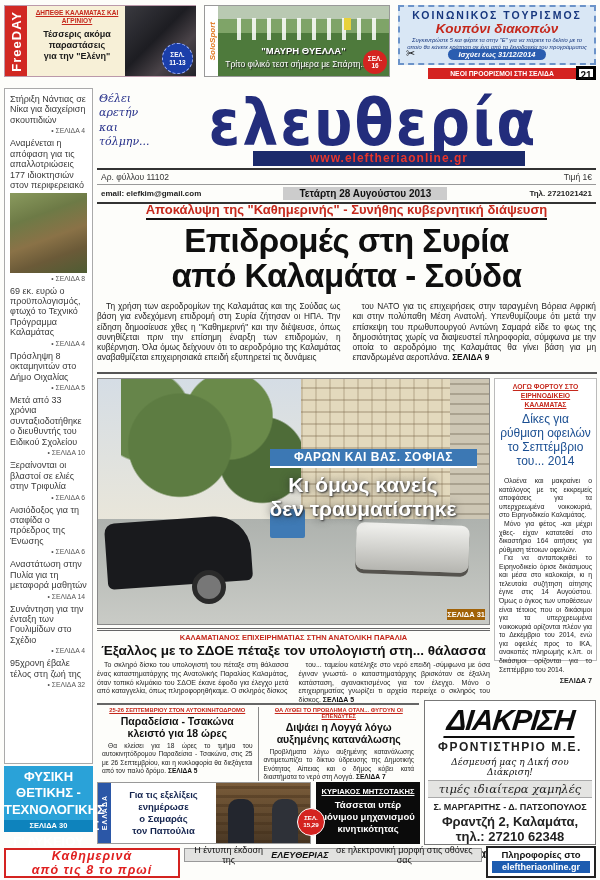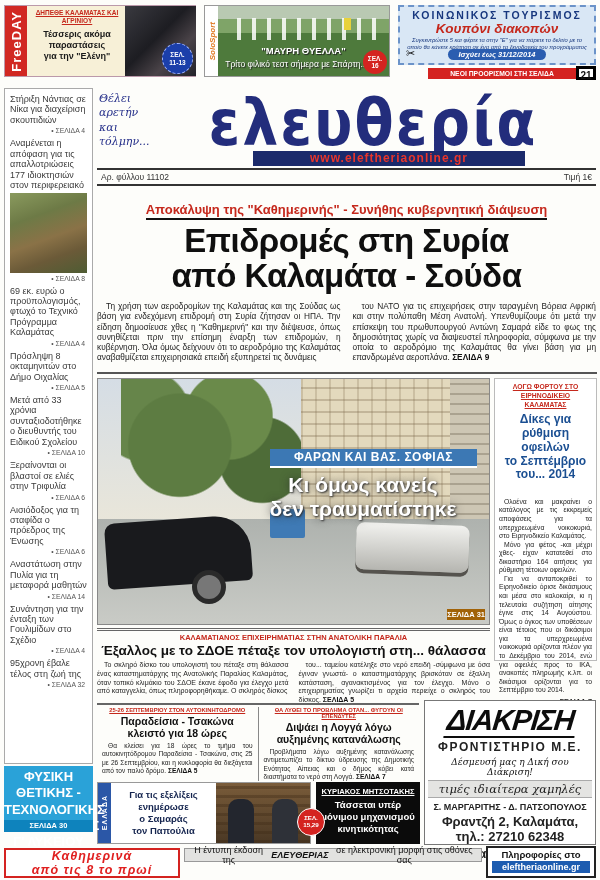--- a/index.html
+++ b/index.html
@@ -90,21 +90,21 @@
   .ph-van { position:absolute; right:5%; bottom:22%; width:29%; height:19%; background:linear-gradient(#f2f2ef,#b5b5b0); border-radius:8px; transform:rotate(2deg); box-shadow:0 4px 0 #55534e; }
   .ph-dumpster { position:absolute; left:44%; bottom:35%; width:9%; height:12%; background:#3f7ab5; border-radius:2px; }
   .ph-kicker { position:absolute; right:12px; top:70px; background:#3c78b4; color:#fff; font-weight:bold; font-size:12px; padding:1px 24px 2px; border-bottom:2px solid #fff; letter-spacing:.5px; }
   .ph-title { position:absolute; right:6px; top:94px; width:240px; text-align:center; color:#fff; font-weight:bold; font-size:21px; line-height:1.15;
     text-shadow:1px 1px 2px #333, 0 0 8px rgba(40,40,40,.7); }
   .ph-page { position:absolute; right:4px; bottom:4px; background:#a16207; color:#fff; font-weight:bold; font-size:7.5px; padding:1px 0; }
 
   
   .court { left:494px; top:378px; width:103px; height:283px; border:1px solid #bbb; background:#fff; padding:4px 4px; }
   .ct-kicker { color:#c5281c; font-weight:bold; font-size:6.8px; text-align:center; text-decoration:underline; line-height:1.3; }
-  .ct-head { color:#1b4f92; font-weight:bold; font-size:12px; text-align:center; line-height:1.14; margin:4px 0 16px; }
+  .ct-head { color:#1b4f92; font-weight:normal; font-size:12px; text-align:center; line-height:1.14; margin:4px 0 9px; }
   .ct-body p { font-size:6.8px; line-height:1.26; text-align:justify; text-indent:5px; color:#222; }
   .ct-page { font-size:7.2px; font-weight:bold; text-align:right; margin-top:2px; }
 
   
   .sep2 { left:97px; top:628px; width:393px; border-top:3px double #666; }
   .sdoe { left:97px; top:633px; width:393px; }
   .sd-kicker { color:#c5281c; font-weight:bold; font-size:7.5px; text-align:center; }
   .sd-head { font-weight:bold; font-size:13.5px; text-align:center; color:#101010; margin-top:1px; white-space:nowrap; }
   .sd-body { display:flex; gap:10px; margin-top:3px; }
   .sd-body p { flex:1; font-size:7px; line-height:1.25; text-align:justify; color:#222; text-indent:7px; }
@@ -202,20 +202,25 @@
 
   <div class="abs motto nw">Θέλει
 αρετήν
 και τόλμην...</div>
   <div class="abs logo">ελευθερία</div>
   <div class="abs urlbar">www.eleftheriaonline.gr</div>
   <div class="abs mast-rows">
     <div class="mast-row">
       <span class="m-issue">Αρ. φύλλου 11102</span>
       <span class="m-price">Τιμή 1€</span>
+    </div>
+    <div class="mast-row">
+      <span class="m-email">email: elefkim@gmail.com</span>
+      <span class="m-date">Τετάρτη 28 Αυγούστου 2013</span>
+      <span class="m-phone">Τηλ. 2721021421</span>
     </div>
   </div>
 
   <div class="abs sidebar">
     <div class="sb-item">
       <div class="sb-text">Στήριξη Νάντιας σε Νίκα για διαχείριση σκουπιδιών</div>
       <div class="sb-page">• ΣΕΛΙΔΑ 4</div>
     </div>
     <div class="sb-item">
       <div class="sb-text">Αναμένεται η απόφαση για τις απαλλοτριώσεις 177 ιδιοκτησιών στον περιφερειακό</div>

